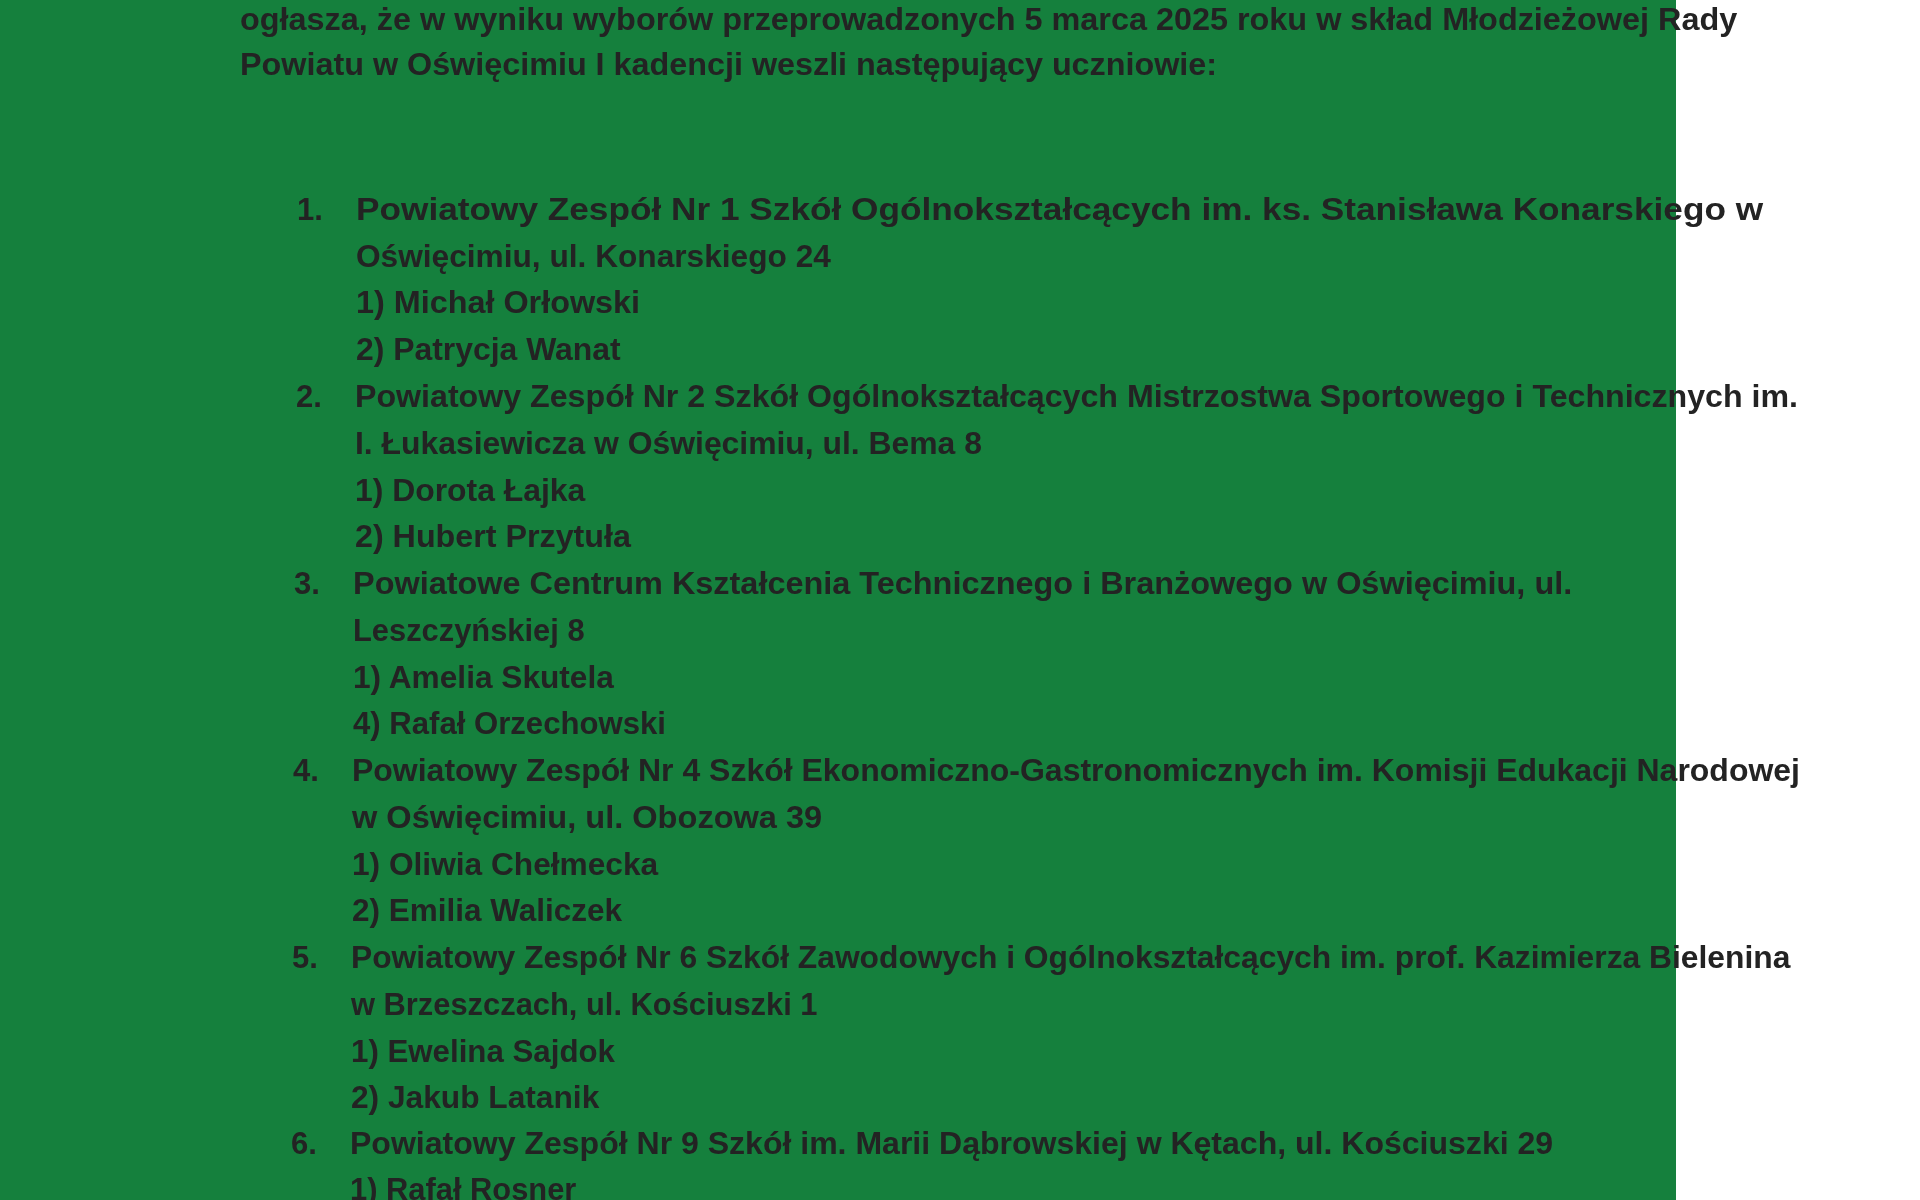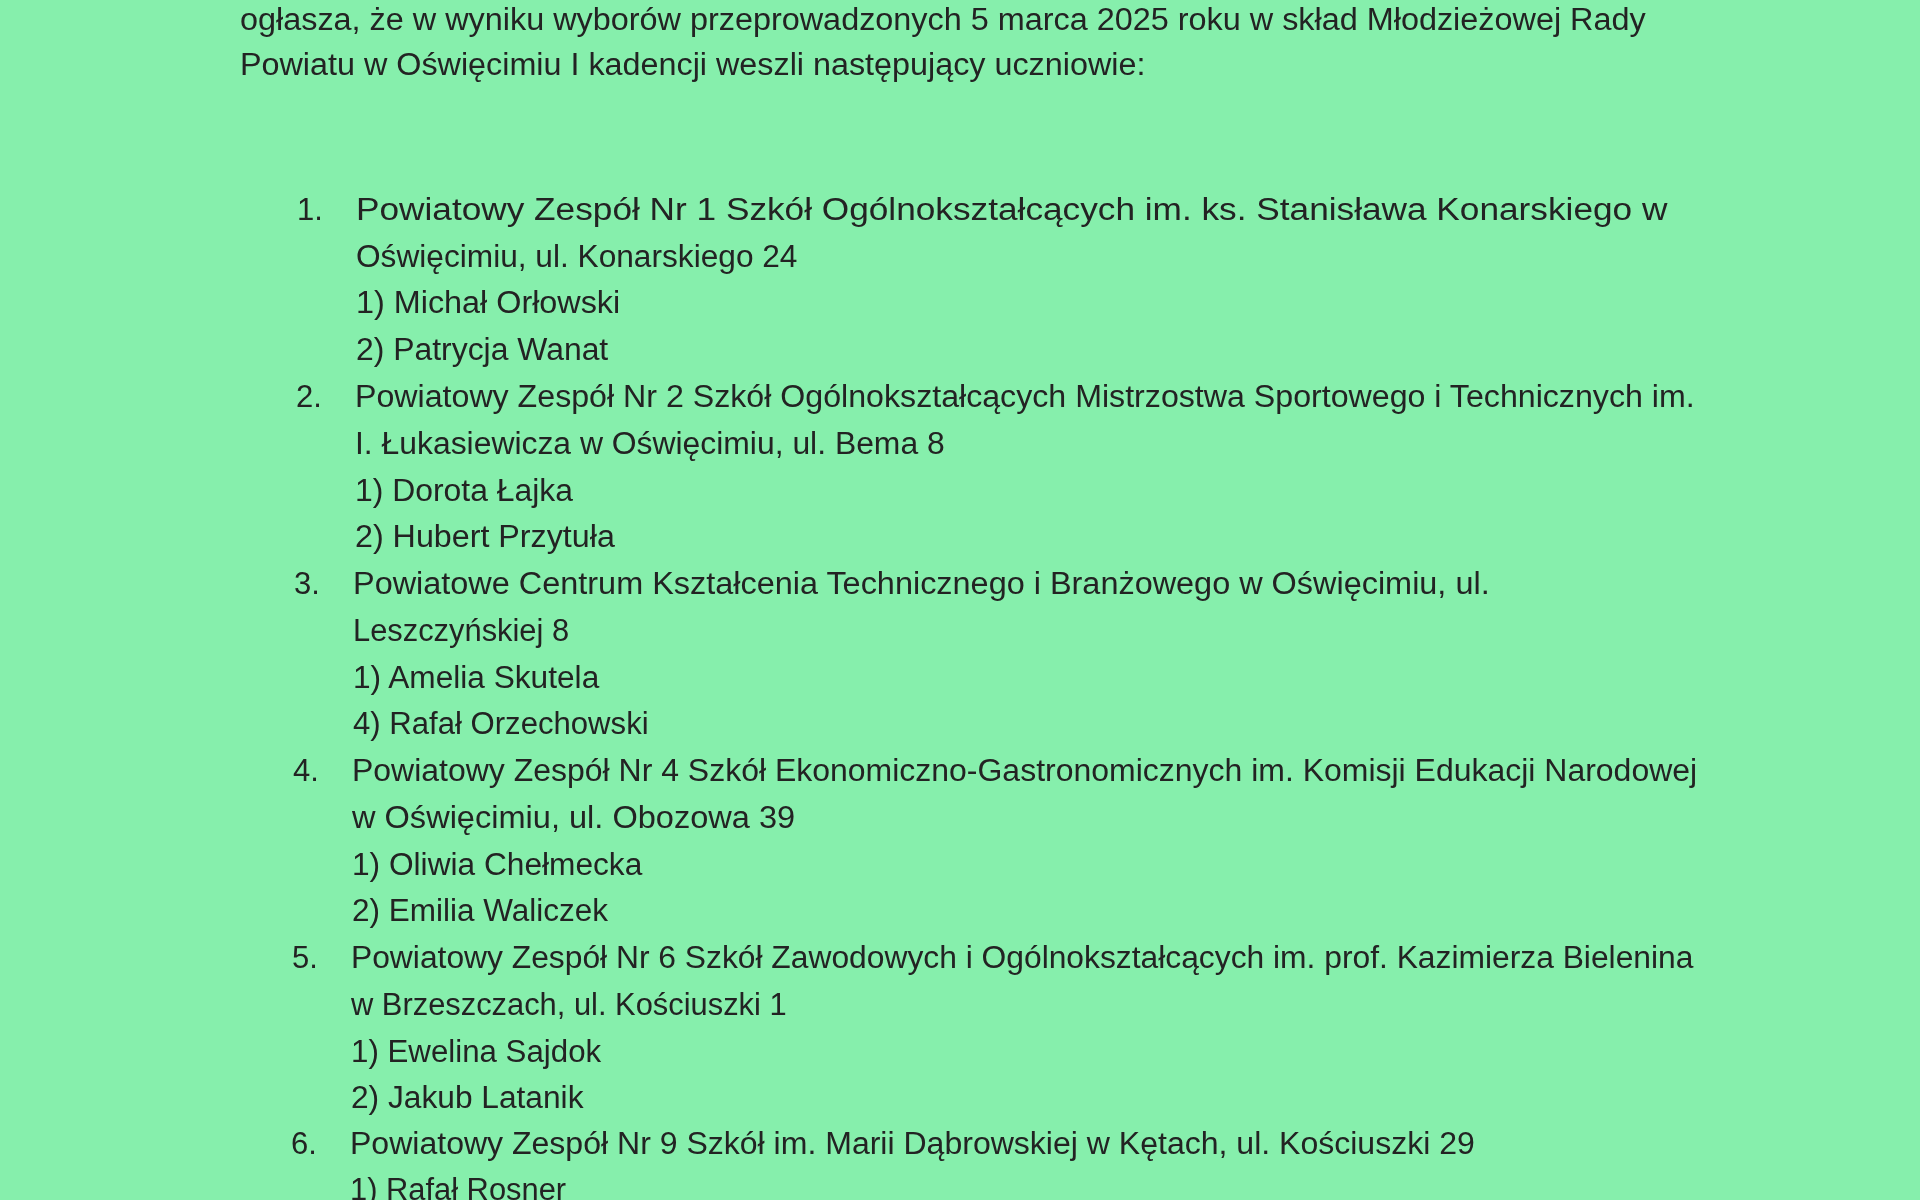--- a/index.html
+++ b/index.html
@@ -11,23 +11,24 @@
       width: 1920px;
       height: 1200px;
       overflow: hidden;
       position: relative;
       font-family: "Liberation Sans", "DejaVu Sans", sans-serif;
       color: #232323;
     }
     .page {
       position: absolute;
       left: 0; top: 0;
-      width: 1920px;
+      width: 1676px;
       height: 1200px;
-      background: #86efac;
+      background: #15803d;
+      font-weight: bold;
     }
     .line {
       position: absolute;
       white-space: nowrap;
       font-size: 31px;
       line-height: 36px;
       height: 36px;
       transform-origin: 0 0;
       letter-spacing: 0;
     }

